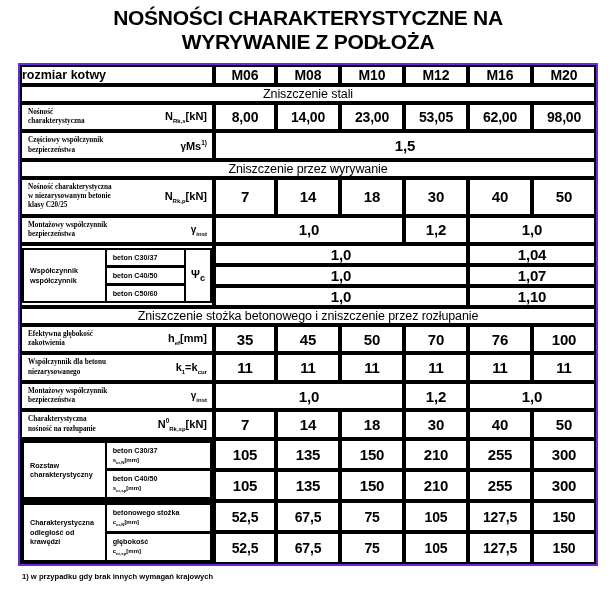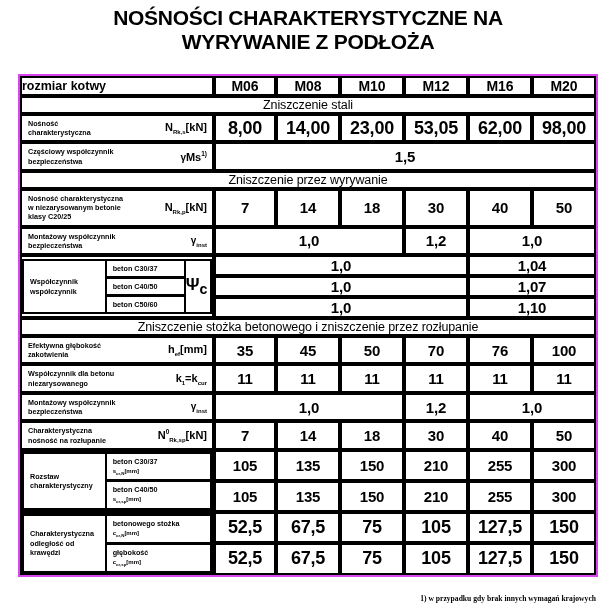--- a/index.html
+++ b/index.html
@@ -19,24 +19,24 @@
     font-size: 21px;
     line-height: 1.12;
     letter-spacing: -0.3px;
     padding: 6px 40px 4px 40px;
     color: #000;
   }
   .title-l2 { display: block; }
 
   table.grid {
     width: 576px;
-    margin: 17px auto;
+    margin: 6px auto;
     border-collapse: separate;
     border-spacing: 0;
-    border: 2px solid #d946ef;
+    border: 2px solid #6d28d9;
     table-layout: fixed;
   }
   table.grid td {
     border: 2px solid #000;
     padding: 0;
     vertical-align: middle;
     background: #fff;
   }
 
   
@@ -61,21 +61,21 @@
   .gk { font-size: 10px; }
 
   .val {
     text-align: center;
     font-weight: bold;
     font-size: 15px;
     padding: 4px 0;
     color: #000;
     letter-spacing: -0.2px;
   }
-  .val.sm { font-size: 18px; }
+  .val.sm { font-size: 14px; }
 
   .band {
     background: #F2B230;
     text-align: center;
     font-weight: normal;
     font-size: 12.5px;
     padding: 4px 0;
     color: #000;
     letter-spacing: -0.1px;
   }
@@ -106,51 +106,50 @@
     line-height: 1.3;
     padding-left: 6px;
     vertical-align: middle;
     color: #000;
   }
   .stack .subcol { width: 42%; padding: 0; }
   .stack .symcol {
     width: 14%;
     text-align: right;
     padding-right: 5px;
-    font-size: 17px;
+    font-size: 11px;
     font-weight: bold;
     vertical-align: middle;
     color: #000;
   }
   .subrow {
     font-size: 7.2px;
     font-weight: bold;
     line-height: 1.25;
     padding: 3px 4px 3px 6px;
     text-align: left;
     color: #000;
     border-bottom: 1.6px solid #000;
   }
   .subrow.last { border-bottom: none; border-radius: 7px; }
   .subrow .tiny { font-size: 6px; }
   .subrow .tiny sub { font-size: 4.4px; }
 
   .lrow { display: flex; align-items: center; width: 100%; }
-  .lrow .t { flex: 1 1 auto; }
+  .lrow .t { flex: 1 1 auto; font-family: Liberation Serif, serif; }
   .lrow .s { flex: 0 0 auto; }
 
   .footnote {
     width: 576px;
     margin: 2px auto 0 auto;
     font-size: 7.6px;
     font-weight: bold;
-    text-align: right;
+    text-align: left;
     color: #000;
     padding-left: 2px;
-    font-family: Liberation Serif, serif;
   }
 </style>
 </head>
 <body>
 
 <div id="root">
 
   <div class="title">
     <span>NOŚNOŚCI CHARAKTERYSTYCZNE NA</span>
     <span class="title-l2">WYRYWANIE Z PODŁOŻA</span>

